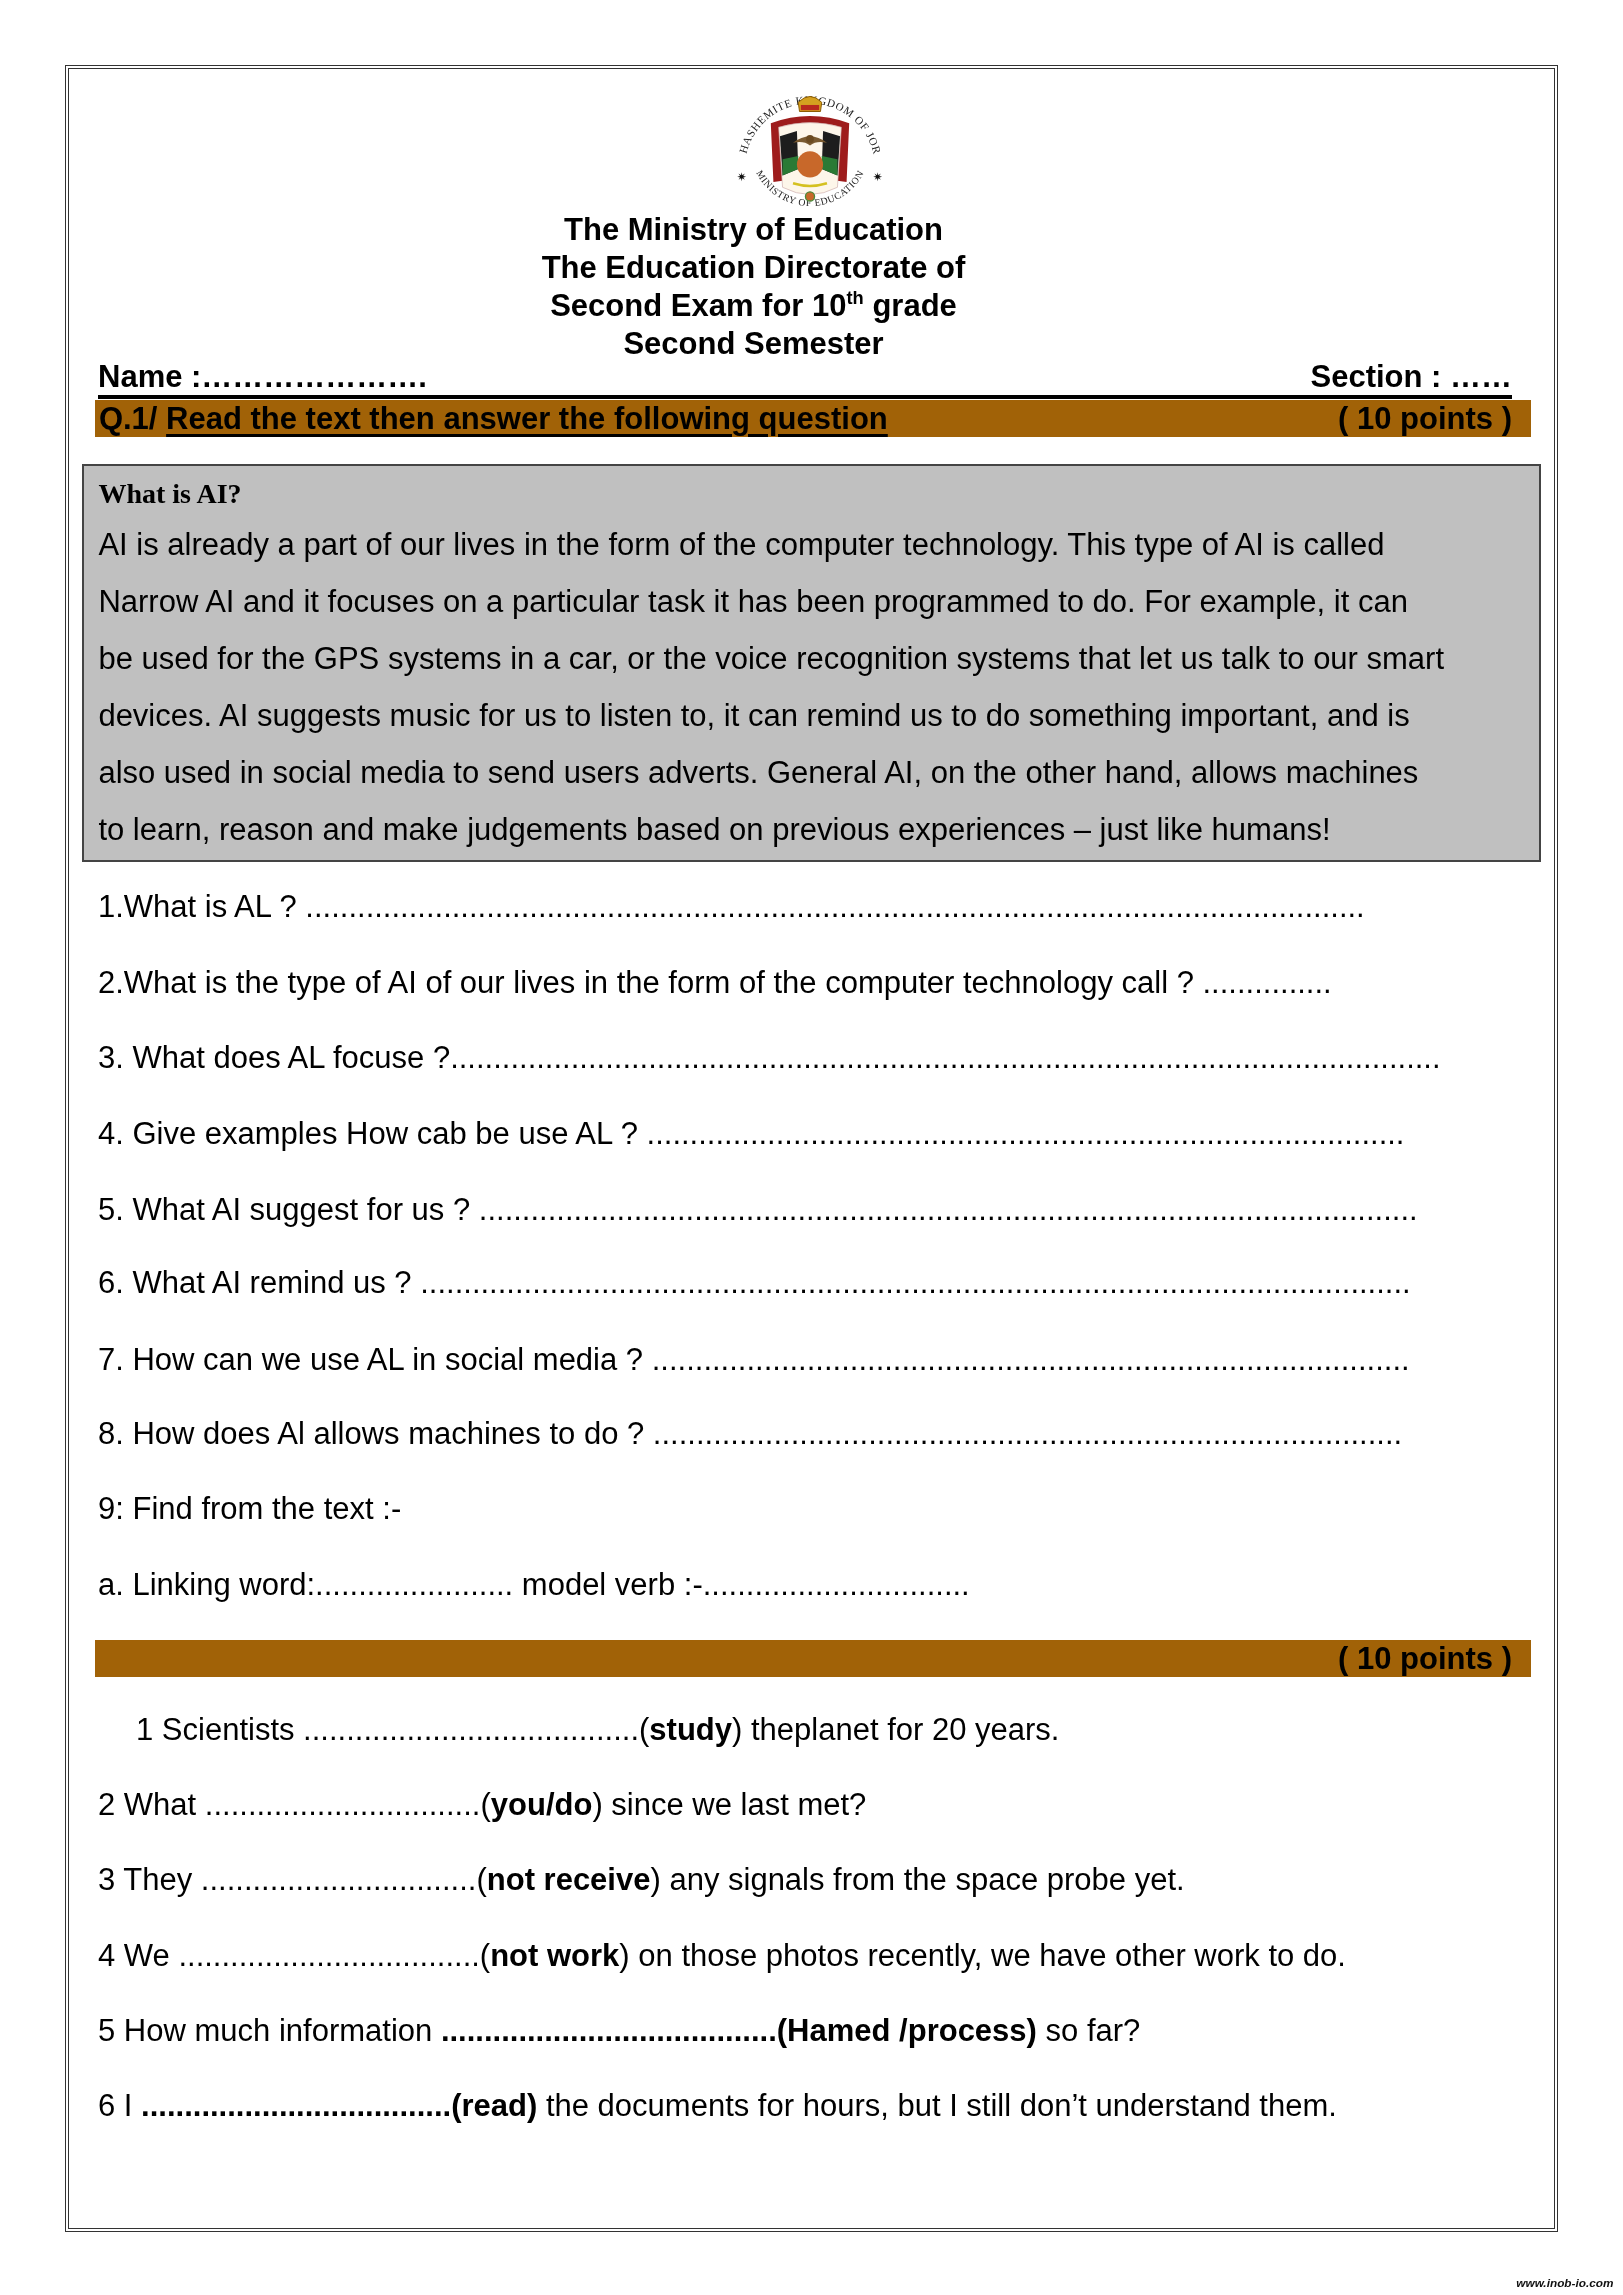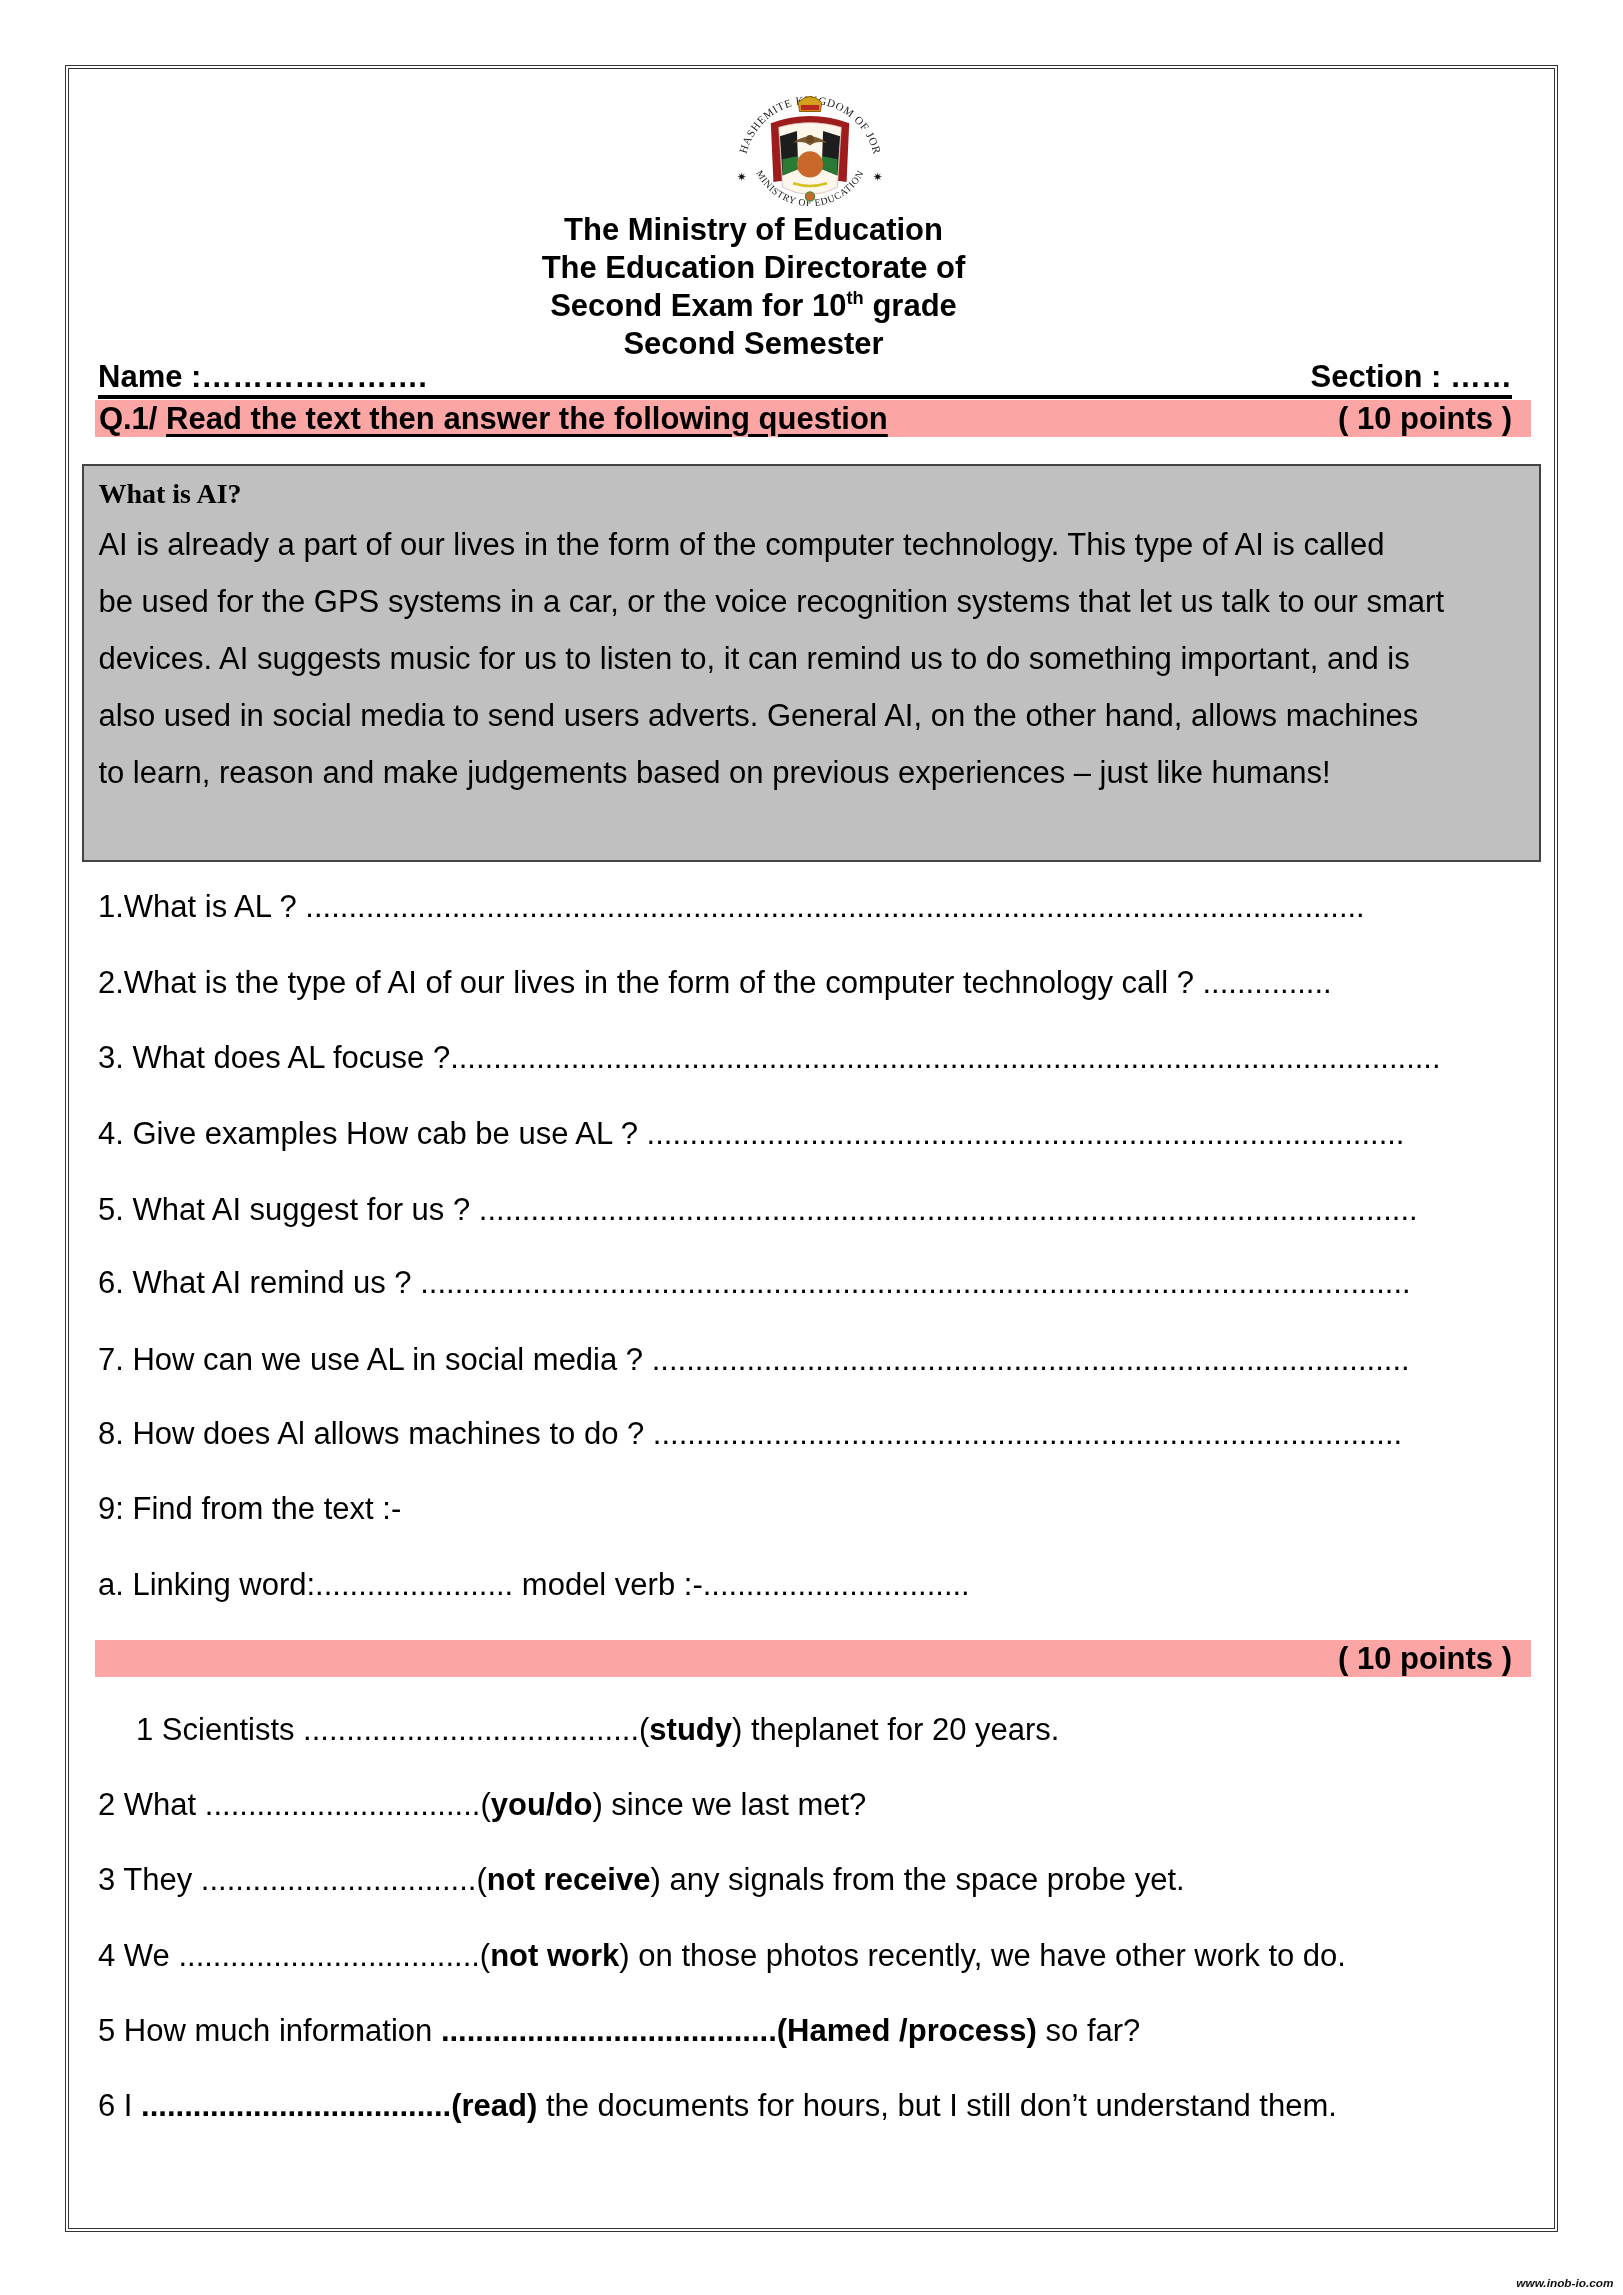--- a/index.html
+++ b/index.html
@@ -7,21 +7,21 @@
          font-family: "Liberation Sans", sans-serif; color: #000; }
   .page-border { position: absolute; left: 65px; top: 65px; width: 1493px; height: 2167px;
                  border: 4.6px double #333; box-sizing: border-box; }
   .abs { position: absolute; }
   .logo { left: 725px; top: 71px; width: 170px; height: 147px; }
   .hdr { left: 0; width: 1507px; text-align: center; font-weight: bold; font-size: 31px; line-height: 38px; }
   .hdr sup { font-size: 18.3px; vertical-align: 11.8px; line-height: 0; }
   .name-line { left: 98px; top: 358px; width: 1414px; height: 37px; border-bottom: 4.6px solid #000;
                font-weight: bold; font-size: 31px; line-height: 37px; }
   .name-line .right { position: absolute; right: 0; top: 0; }
-  .q-bar { background: #fca5a5; font-weight: bold; font-size: 31px; line-height: 37px; height: 37px; }
+  .q-bar { background: #a16207; font-weight: bold; font-size: 31px; line-height: 37px; height: 37px; }
   .q1-bar { left: 95px; top: 400px; width: 1436px; }
   .q-bar .num { padding-left: 3.9px; }
   .q-bar .u { text-decoration: underline; text-decoration-thickness: 3.3px; text-underline-offset: 5.2px; }
   .q-bar .pts { position: absolute; right: 19px; top: 0; }
   .passage { left: 82px; top: 464px; width: 1459px; height: 398px; background: #c0c0c0;
              border: 2px solid #444; box-sizing: border-box; padding: 0 0 0 14.4px; }
   .passage-title { font-family: "Liberation Serif", serif; font-weight: bold; font-size: 28px;
                    line-height: 33px; margin-top: 10.5px; }
   .passage-body { font-size: 31px; line-height: 57px; margin-top: 6.5px; white-space: nowrap; }
   .qline { left: 98px; font-size: 31px; line-height: 39px; white-space: nowrap; }
@@ -83,20 +83,21 @@
 
 <div class="abs q-bar q1-bar">
   <span class="num">Q.1/ </span><span class="u">Read the text then answer the following question</span>
   <span class="pts">( 10 points )</span>
 </div>
 
 <div class="abs passage">
   <div class="passage-title">What is AI?</div>
   <div class="passage-body">
     <div>AI is already a part of our lives in the form of the computer technology. This type of AI is called</div>
+    <div>Narrow AI and it focuses on a particular task it has been programmed to do. For example, it can</div>
     <div>be used for the GPS systems in a car, or the voice recognition systems that let us talk to our smart</div>
     <div>devices. AI suggests music for us to listen to, it can remind us to do something important, and is</div>
     <div>also used in social media to send users adverts. General AI, on the other hand, allows machines</div>
     <div>to learn, reason and make judgements based on previous experiences – just like humans!</div>
   </div>
 </div>
 
 <div class="abs qline" style="top:887px;">1.What is AL ? ...........................................................................................................................</div>
 <div class="abs qline" style="top:963px;">2.What is the  type of AI of our lives in the form of the computer technology call ? ...............</div>
 <div class="abs qline" style="top:1038px;">3. What does AL focuse ?...................................................................................................................</div>

